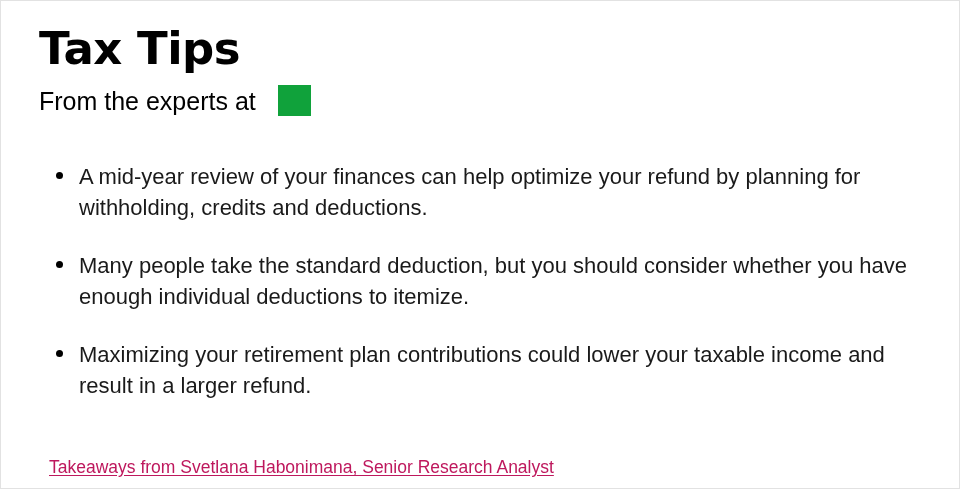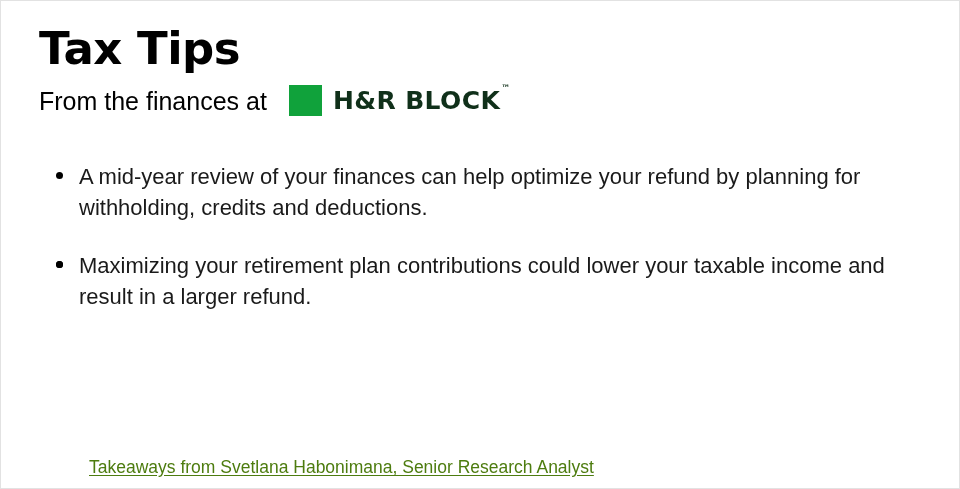--- a/index.html
+++ b/index.html
@@ -126,59 +126,56 @@
   }
 
   
   .footer {
     position: absolute;
     left: 48px;
     top: 455px;
     font-family: "Liberation Sans", sans-serif;
     font-size: 17.5px;
     line-height: 22px;
-    color: #4d7c0f;
+    color: #be185d;
     text-decoration: underline;
     text-underline-offset: 2px;
     white-space: nowrap;
-    margin-left: 40px;
   }
 </style>
 </head>
 <body>
 
 <div class="slide">
 
   <div class="header">
 
     <h1 class="slide-title">Tax Tips</h1>
 
     <div class="subtitle-row">
 
-      <span class="subtitle-text">From the finances at</span>
+      <span class="subtitle-text">From the experts at</span>
 
       <div class="hrblock-logo">
         <div class="hrblock-square"></div>
-        <div class="hrblock-wordmark">
-          <span>H&amp;R BLOCK</span><span class="hrblock-tm">™</span>
-        </div>
       </div>
 
     </div>
   </div>
 
   <ul class="bullet-list">
 
     <li class="bullet-item">
       <span class="bullet-marker"></span>
       <span>A mid-year review of your finances can help optimize your refund by planning for withholding, credits and deductions.</span>
     </li>
 
     <li class="bullet-item">
       <span class="bullet-marker"></span>
+      <span>Many people take the standard deduction, but you should consider whether you have enough individual deductions to itemize.</span>
     </li>
 
     <li class="bullet-item">
       <span class="bullet-marker"></span>
       <span>Maximizing your retirement plan contributions could lower your taxable income and result in a larger refund.</span>
     </li>
 
   </ul>
 
   <div class="footer">Takeaways from Svetlana Habonimana, Senior Research Analyst</div>

